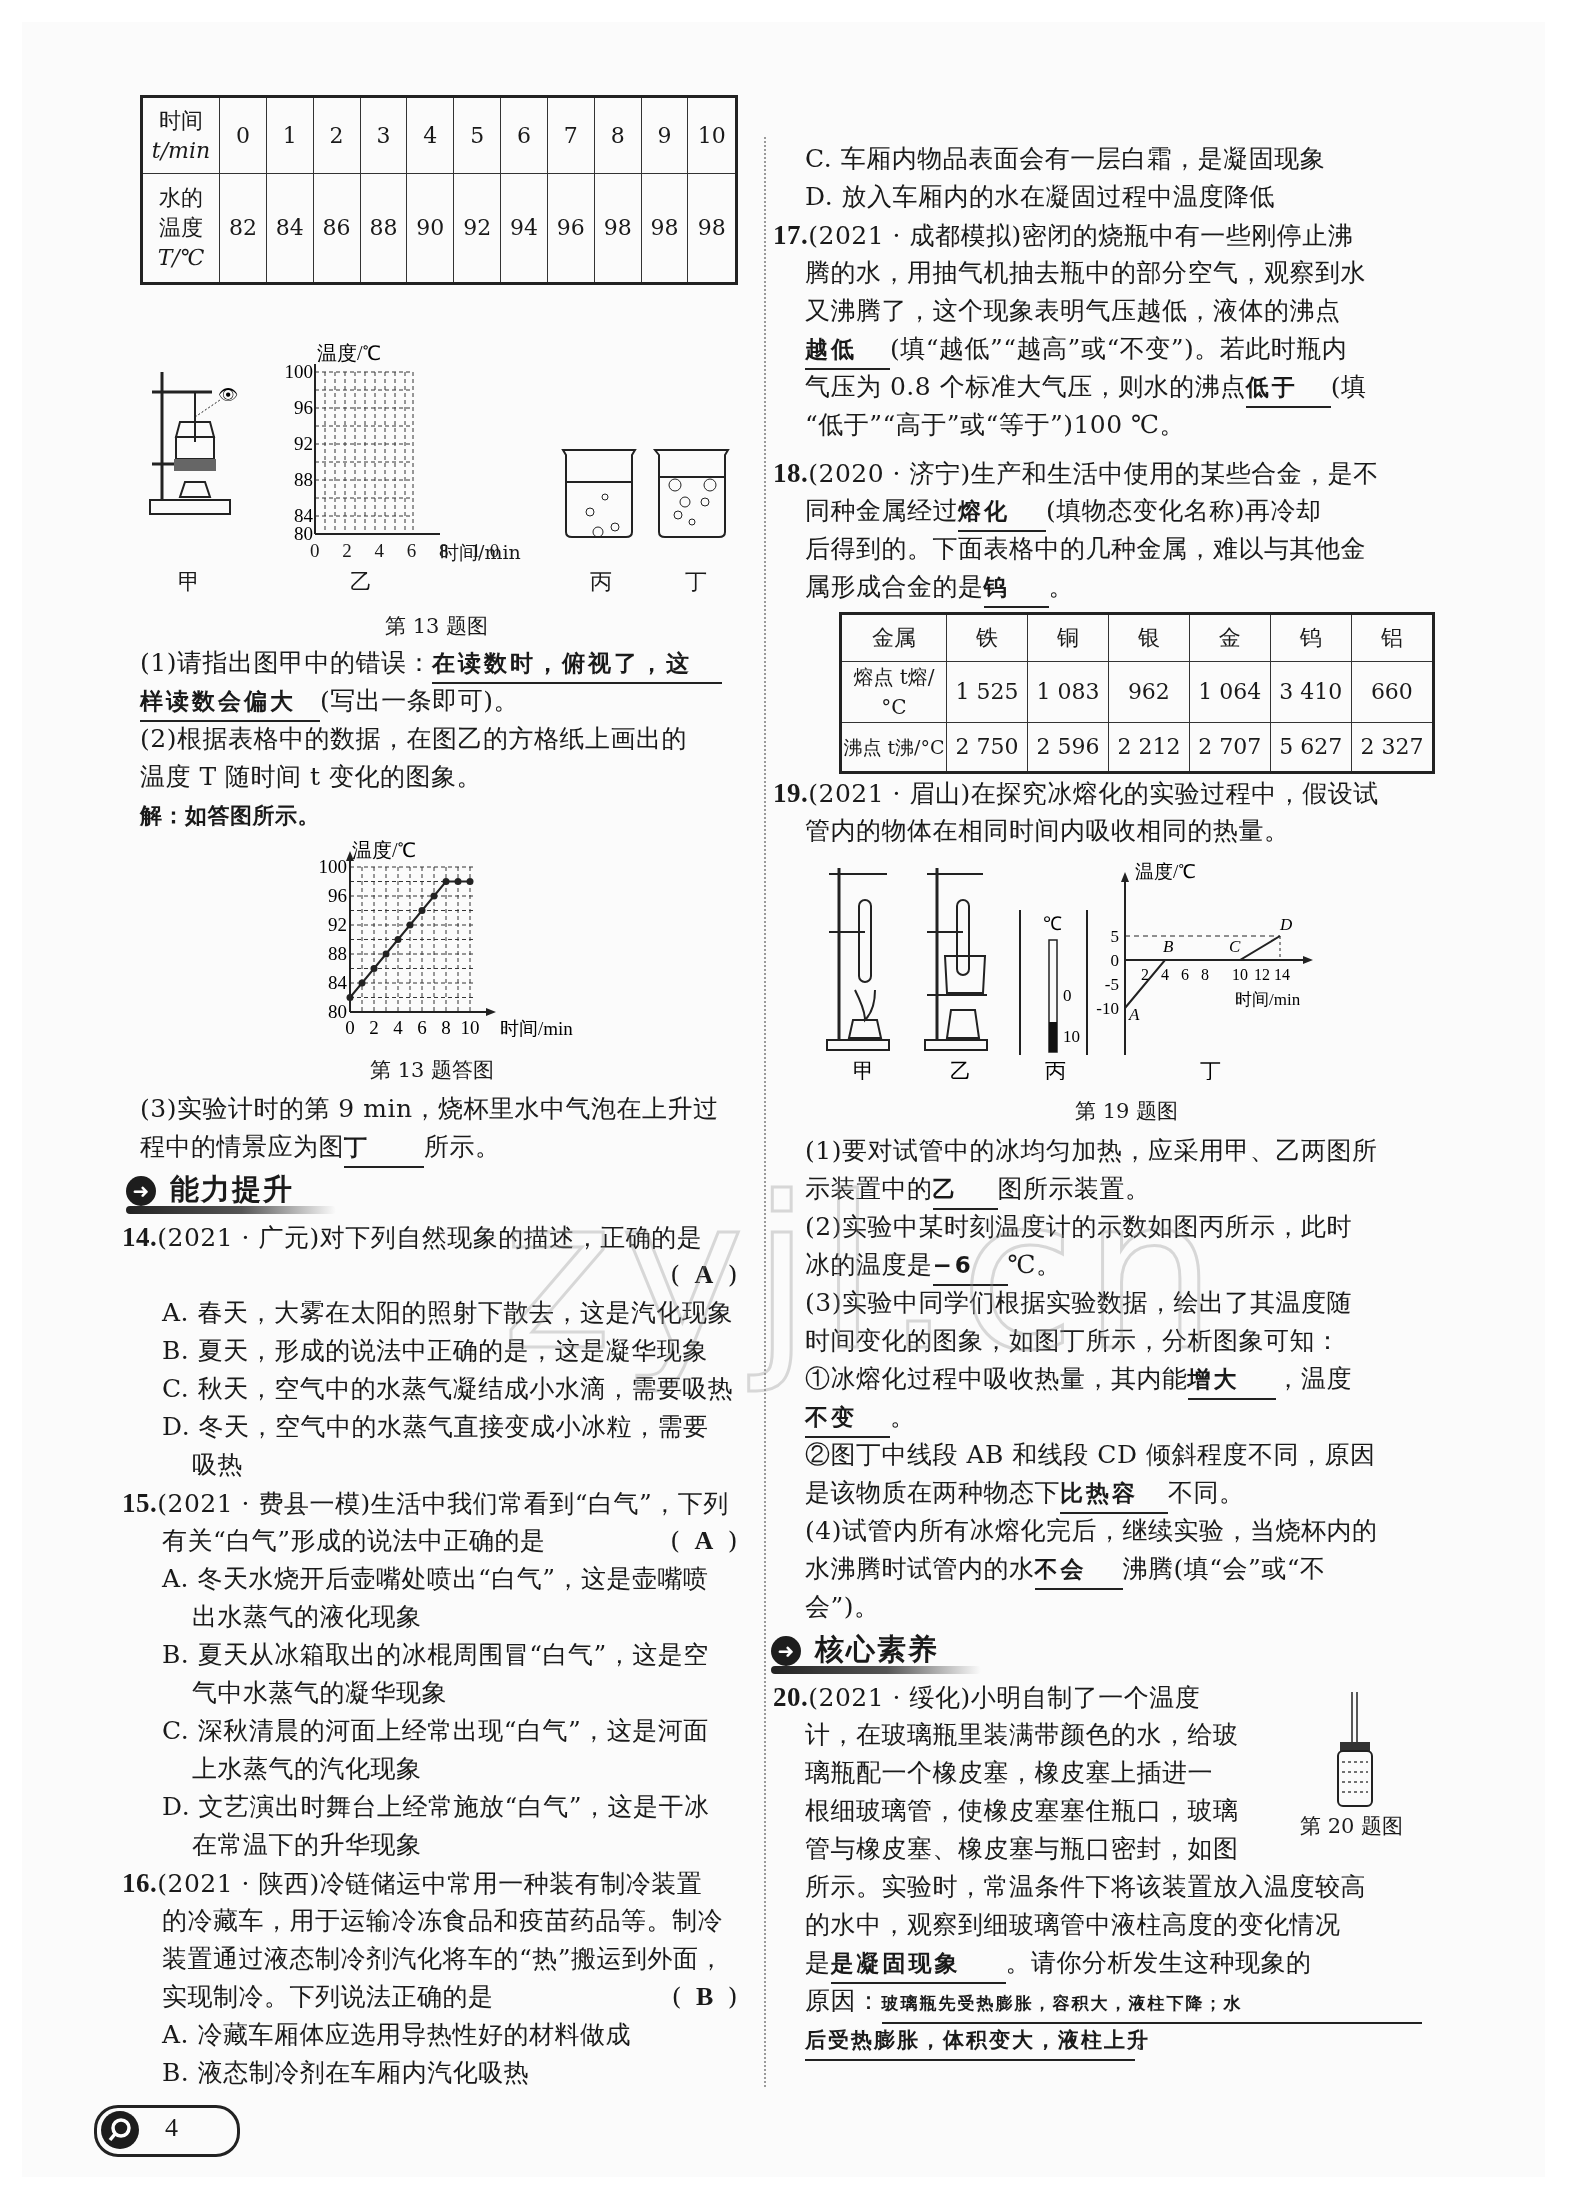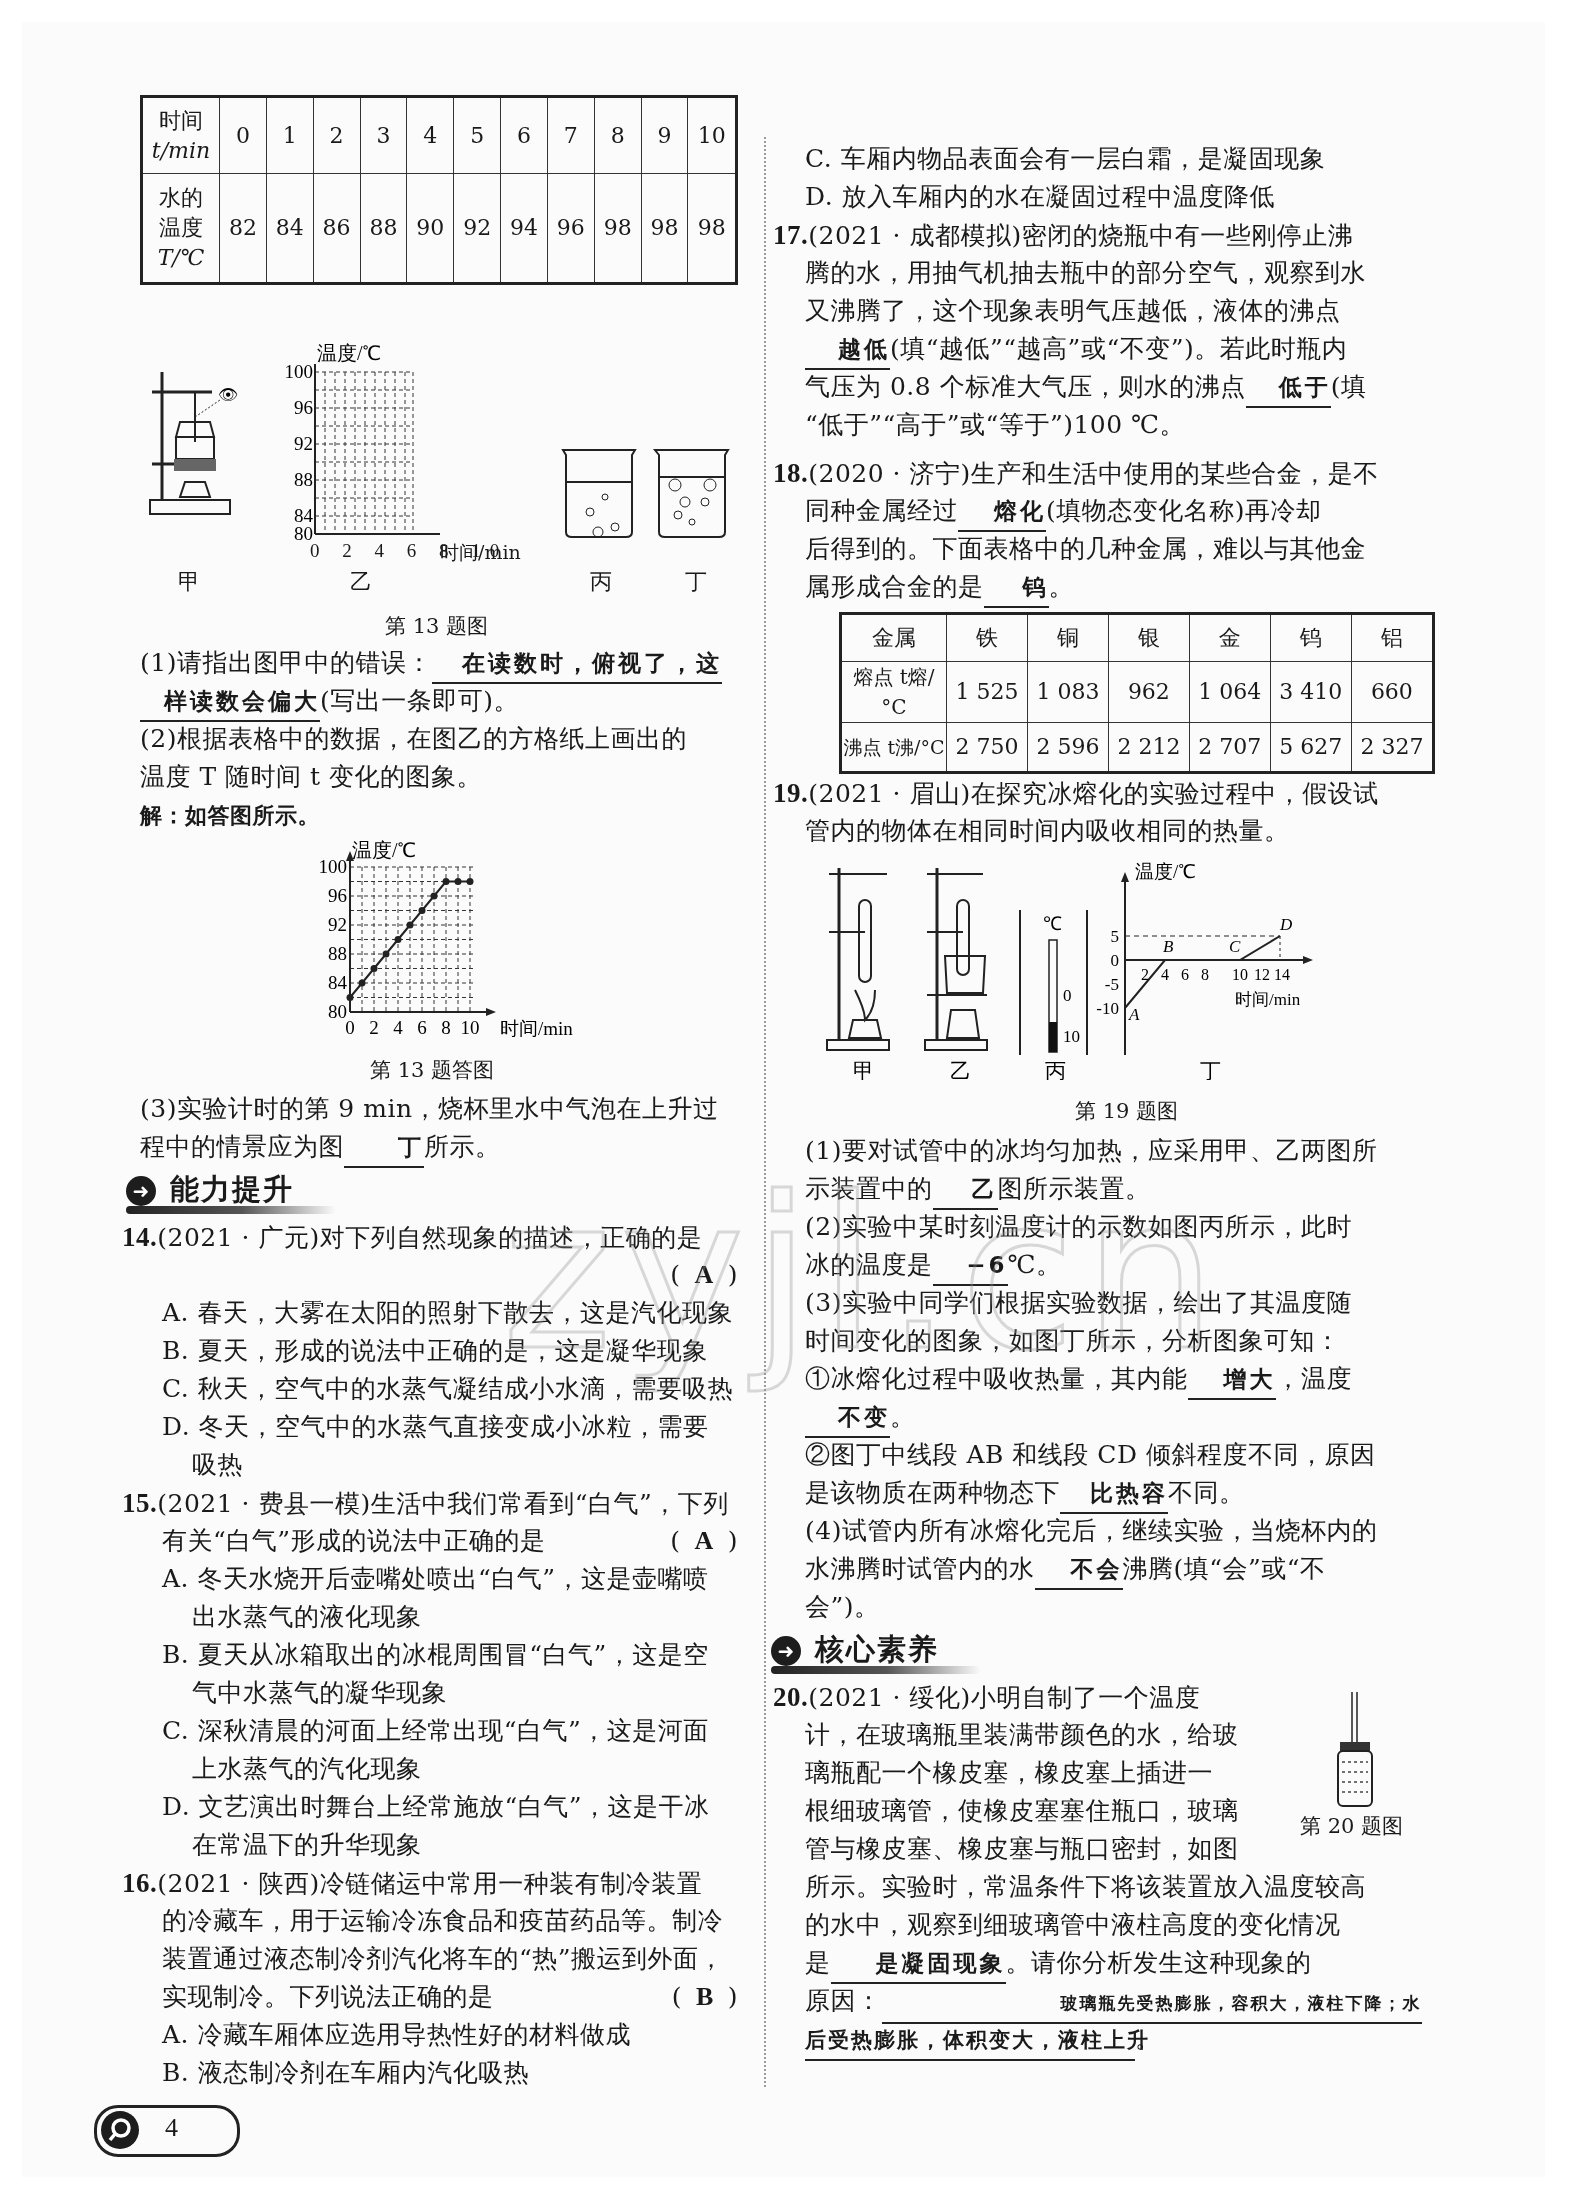--- a/index.html
+++ b/index.html
@@ -13,21 +13,21 @@
   }
   .col { position: absolute; top: 0; }
   .col-left { left: 118px; width: 598px; }
   .col-right { left: 763px; width: 650px; }
   .divider {
     position: absolute; left: 742px; top: 115px; height: 1950px; width: 0;
     border-left: 2px dotted #9a9a9a;
   }
   .line { position: absolute; font-size: 25px; line-height: 38px; white-space: nowrap; letter-spacing: 0.5px; }
   .ans {
-    display: inline-block; border-bottom: 2px solid #222; text-align: right;
+    display: inline-block; border-bottom: 2px solid #222; text-align: left;
     font-family: "DejaVu Sans", sans-serif; font-weight: bold; font-size: 23px; letter-spacing: 3px;
   }
   .qnum { font-weight: bold; font-family: "Liberation Serif", serif; font-size: 27px; }
   .choice-paren { position: absolute; right: 0; }
   .choice-paren b { font-family: "Liberation Serif", serif; font-size: 26px; margin: 0 14px; }
   .caption { position: absolute; font-size: 21px; white-space: nowrap; }
 
   table.dt { position: absolute; border-collapse: collapse; border: 3px solid #222; background: #fbfbfb; }
   table.dt td {
     border: 1.5px solid #333; text-align: center; font-size: 22px; padding: 0; line-height: 30px;

